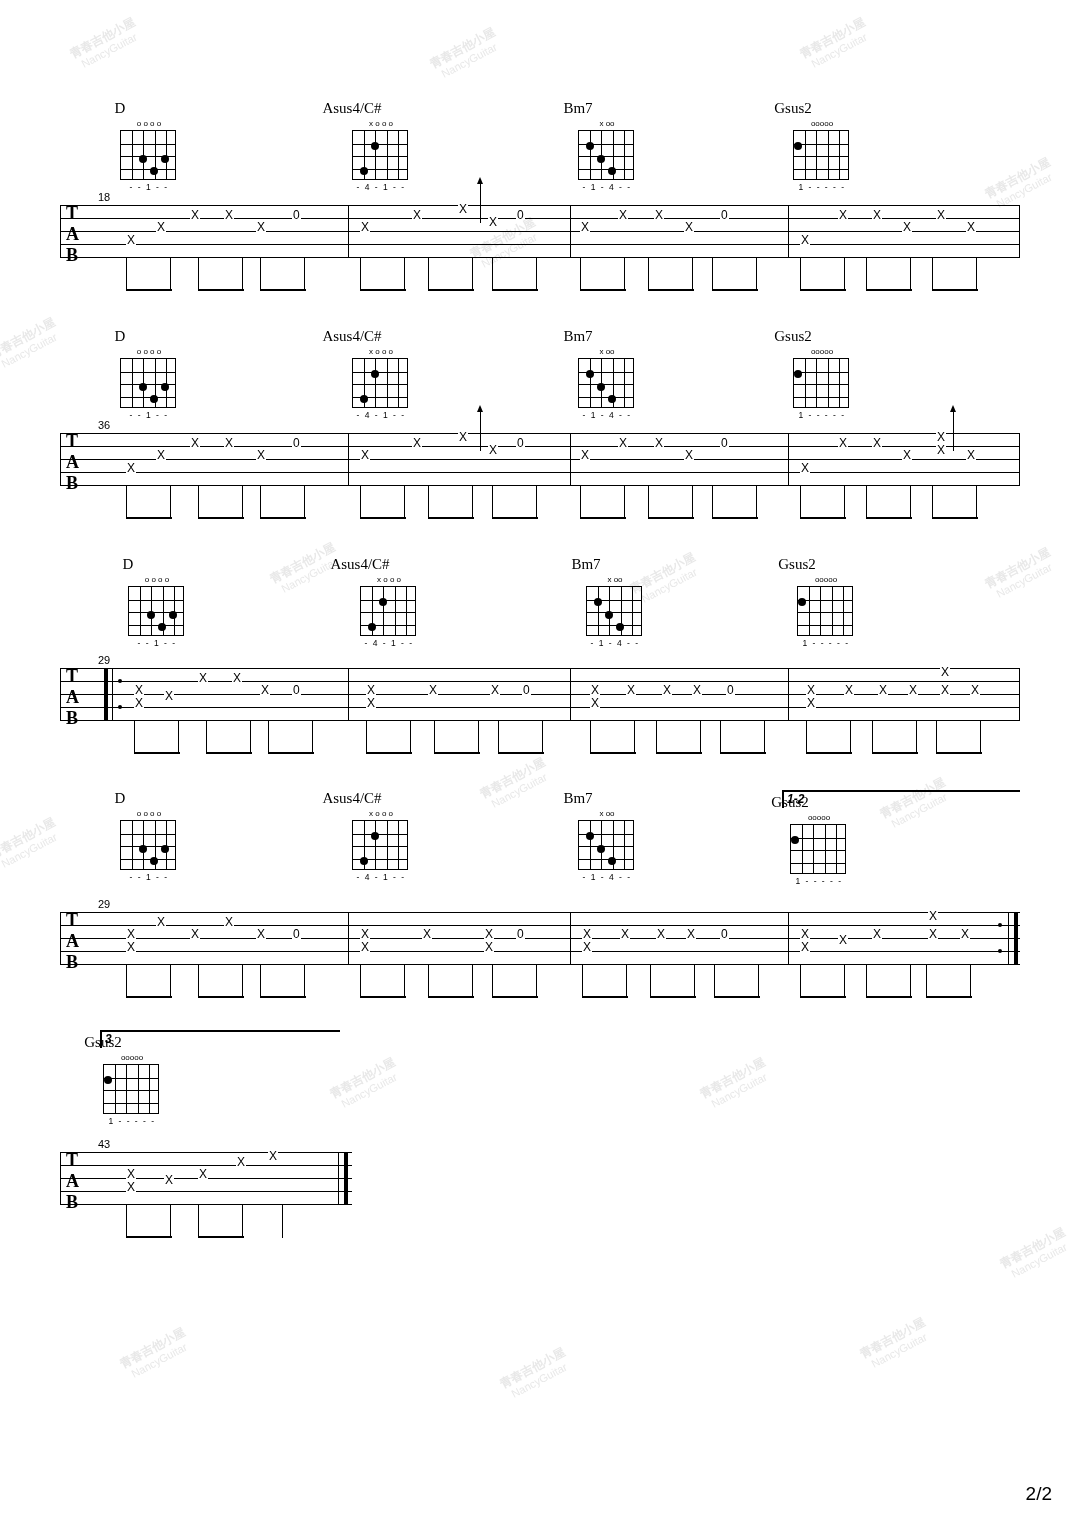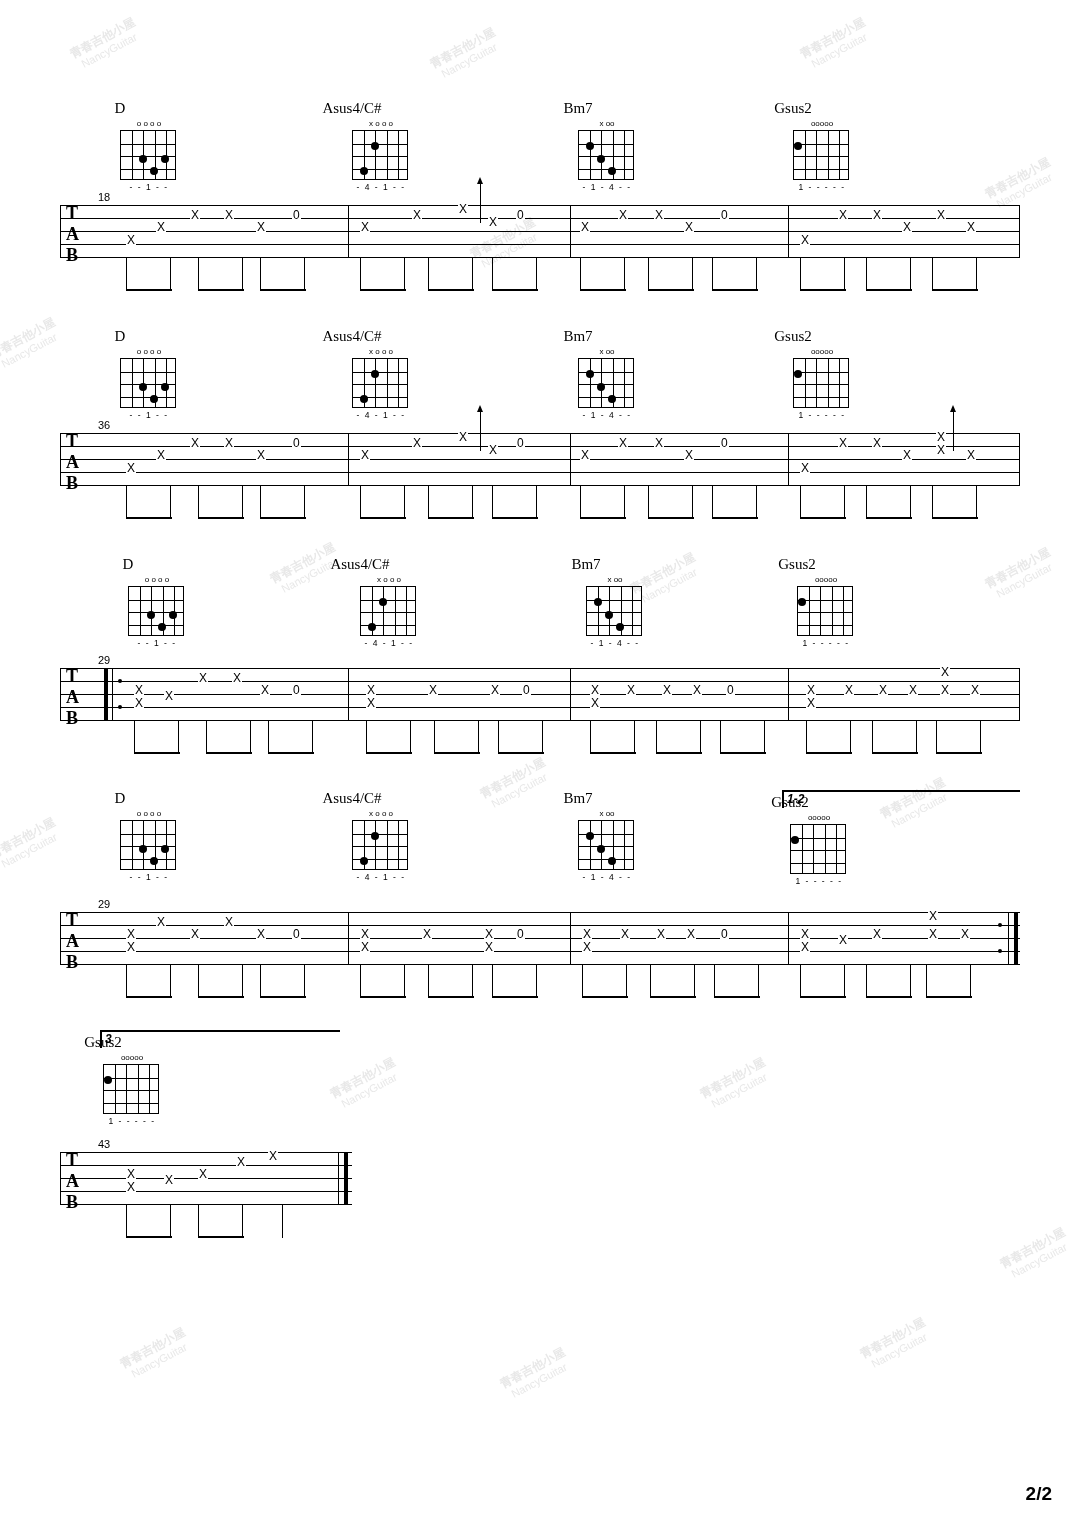--- a/index.html
+++ b/index.html
@@ -107,21 +107,21 @@
   .volta { position:absolute;font-style:italic; }
   .volta .vline { position:absolute; background:#000; }
   .volta .vlabel {
     position:absolute; top:2px; left:5px;
     font-size:12px; font-weight:700;
     font-family:"Liberation Sans", sans-serif;
   }
   .pagenum {
     position:absolute; right:28px; bottom:22px;
     font-family:"Liberation Sans", sans-serif;
-    font-weight:700; font-size:19px;
+    font-weight:400; font-size:19px;
   }
 </style>
 </head>
 <body>
 
 <div class="page">
 
   <div class="wm" style="left:70px; top:30px;"><b>青春吉他小屋</b>NancyGuitar</div>
   <div class="wm" style="left:430px; top:40px;"><b>青春吉他小屋</b>NancyGuitar</div>
   <div class="wm" style="left:800px; top:30px;"><b>青春吉他小屋</b>NancyGuitar</div>

